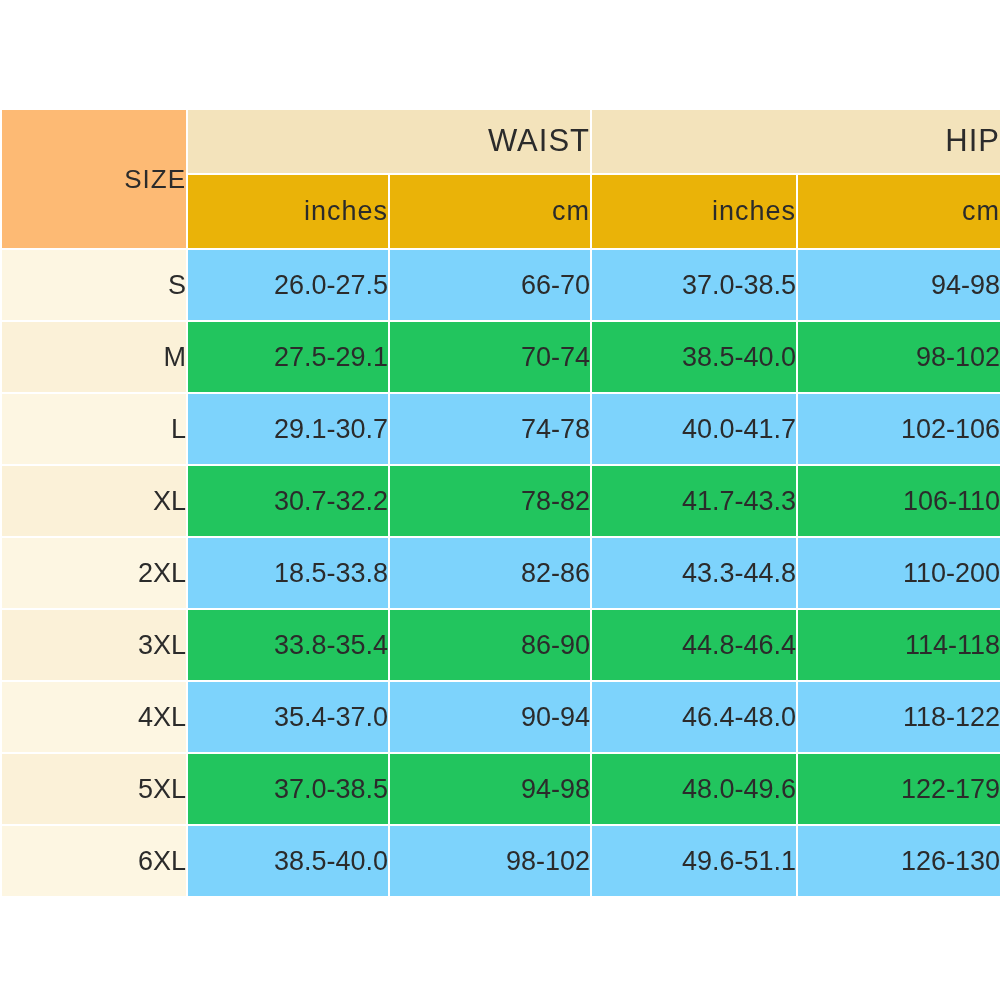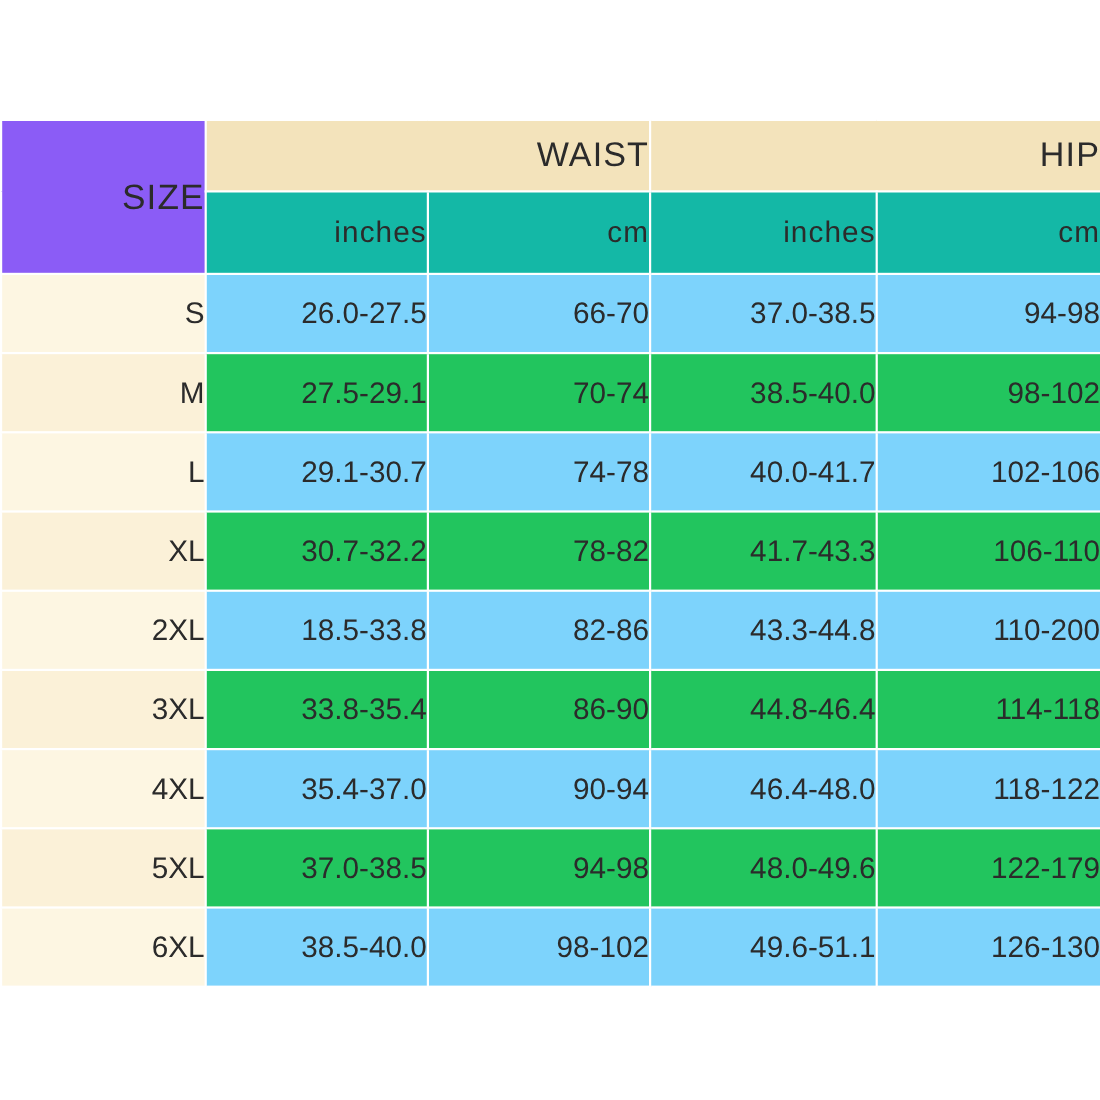--- a/index.html
+++ b/index.html
@@ -38,37 +38,37 @@
   }
   
   col.c-size { width: 186px; }
   col.c-wi   { width: 202px; }
   col.c-wc   { width: 202px; }
   col.c-hi   { width: 206px; }
   col.c-hc   { width: 204px; }
 
   
   .hdr-size {
-    background: #8b5cf6;
+    background: #fdba74;
     color: #ffffff;
-    font-size: 32px;
+    font-size: 26px;
     font-weight: bold;
     letter-spacing: 1px;
     height: 138px;
   }
   .hdr-group {
     background: #f3e3bb;
     color: #ffffff;
     font-size: 31px;
     font-weight: bold;
     letter-spacing: 1px;
     height: 62px;
   }
   .hdr-sub {
-    background: #14b8a6;
+    background: #eab308;
     color: #ffffff;
     font-size: 27px;
     font-weight: bold;
     letter-spacing: 1px;
     height: 72px;
   }
   
   tbody tr td {
     height: 70px;
     font-size: 27px;

